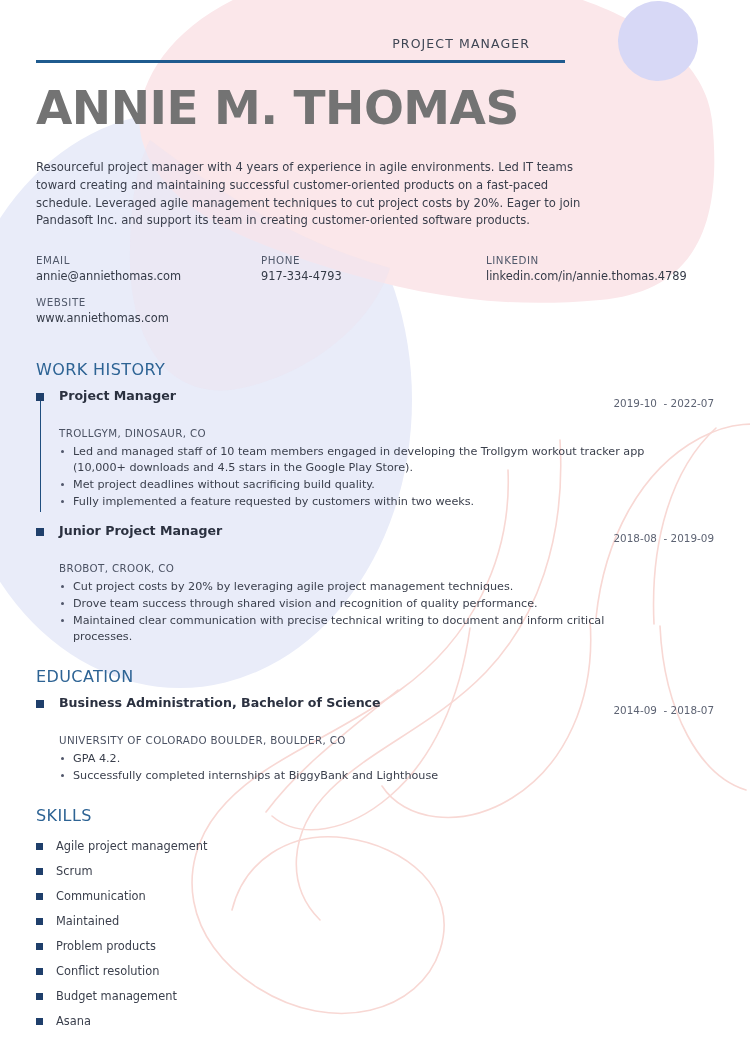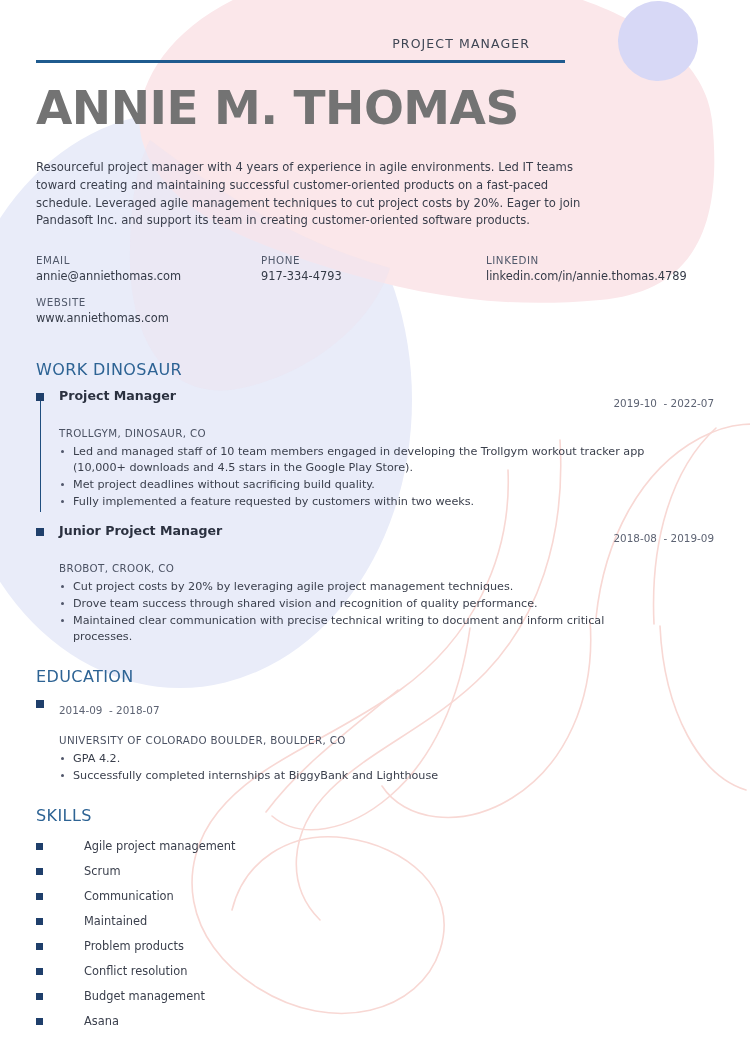--- a/index.html
+++ b/index.html
@@ -114,21 +114,20 @@
     border-radius:50%;
     background:#50566a;
   }
 
   
   .skills { margin-top:4px; }
   .skill {
     display:flex;
     align-items:center;
     height:25px;
-    gap:28px;
   }
   .skill-marker {
     width:7px; height:7px;
     background:#1f3f6b;
     margin-right:13px;
     flex:none;
   }
   .skill-label { font-size:11.4px; color:#3a3f4c; }
 </style>
 </head>
@@ -181,21 +180,21 @@
     <div class="contact-col wide">
       <div class="contact-label">LINKEDIN</div>
       <div class="contact-value">linkedin.com/in/annie.thomas.4789</div>
     </div>
     <div class="contact-col" style="width:100%">
       <div class="contact-label">WEBSITE</div>
       <div class="contact-value">www.anniethomas.com</div>
     </div>
   </div>
 
-  <div class="section-title">WORK DINOSAUR</div>
+  <div class="section-title">WORK HISTORY</div>
   <div class="entries">
     <div class="timeline" style="top:9px; height:115px;"></div>
 
     <div class="entry">
       <span class="marker"></span>
       <div class="entry-head">
         <div class="entry-title">Project Manager</div>
         <div class="entry-dates">2019-10  - 2022-07</div>
       </div>
       <div class="entry-org">TROLLGYM, DINOSAUR, CO</div>
@@ -219,20 +218,21 @@
         <li>Maintained clear communication with precise technical writing to document and inform critical processes.</li>
       </ul>
     </div>
   </div>
 
   <div class="section-title">EDUCATION</div>
   <div class="entries">
     <div class="entry">
       <span class="marker"></span>
       <div class="entry-head">
+        <div class="entry-title">Business Administration, Bachelor of Science</div>
         <div class="entry-dates">2014-09  - 2018-07</div>
       </div>
       <div class="entry-org">UNIVERSITY OF COLORADO BOULDER, BOULDER, CO</div>
       <ul class="entry-points">
         <li>GPA 4.2.</li>
         <li>Successfully completed internships at BiggyBank and Lighthouse</li>
       </ul>
     </div>
   </div>
 

